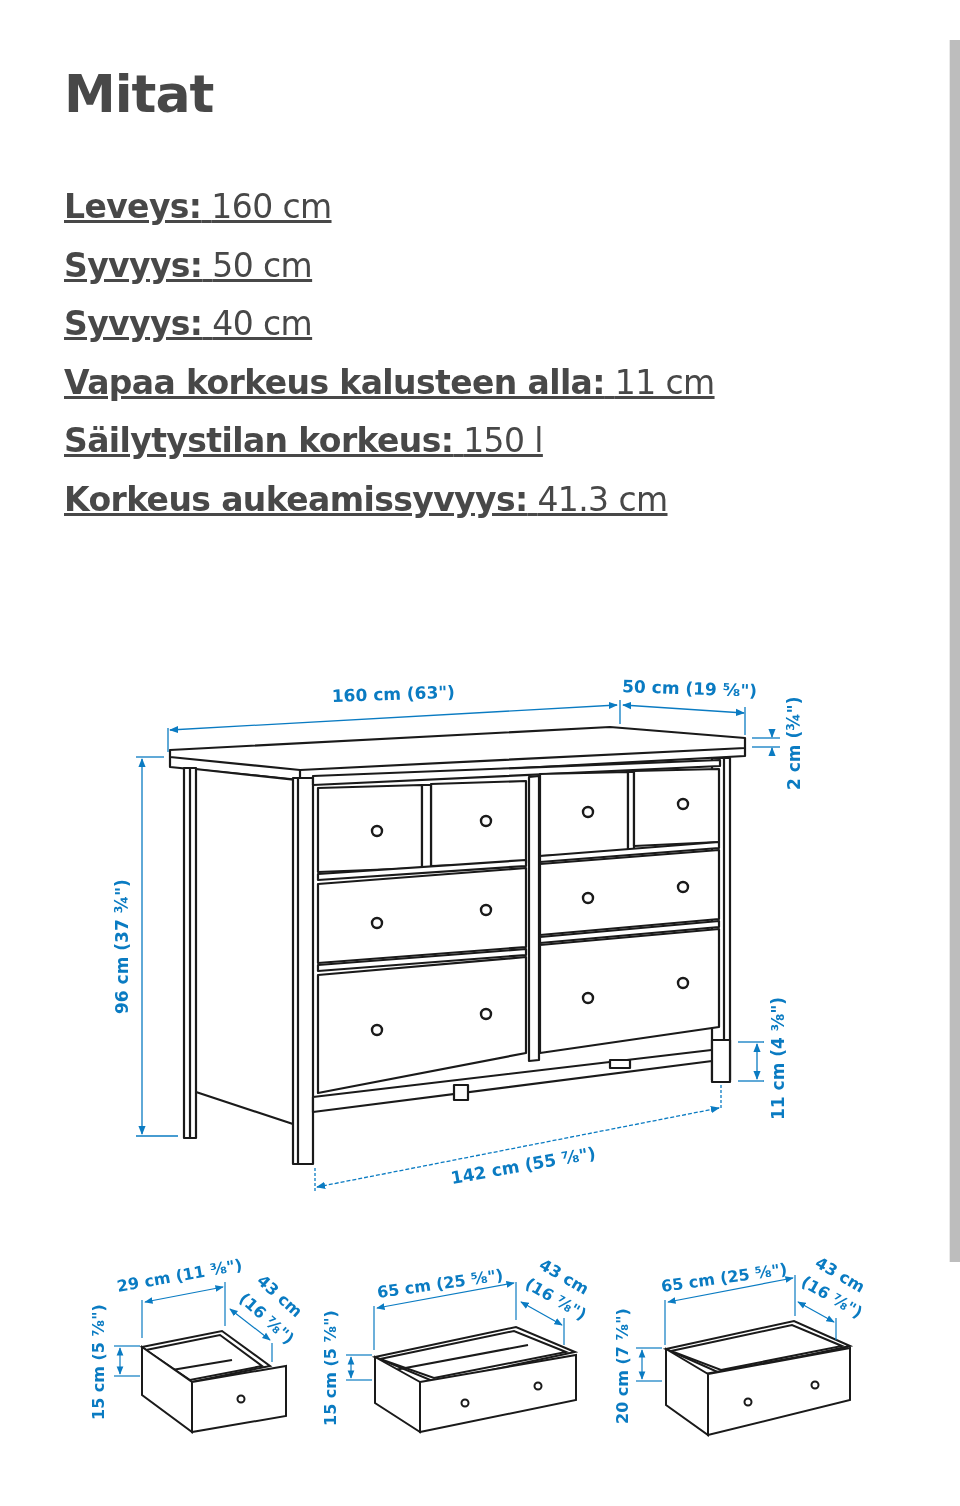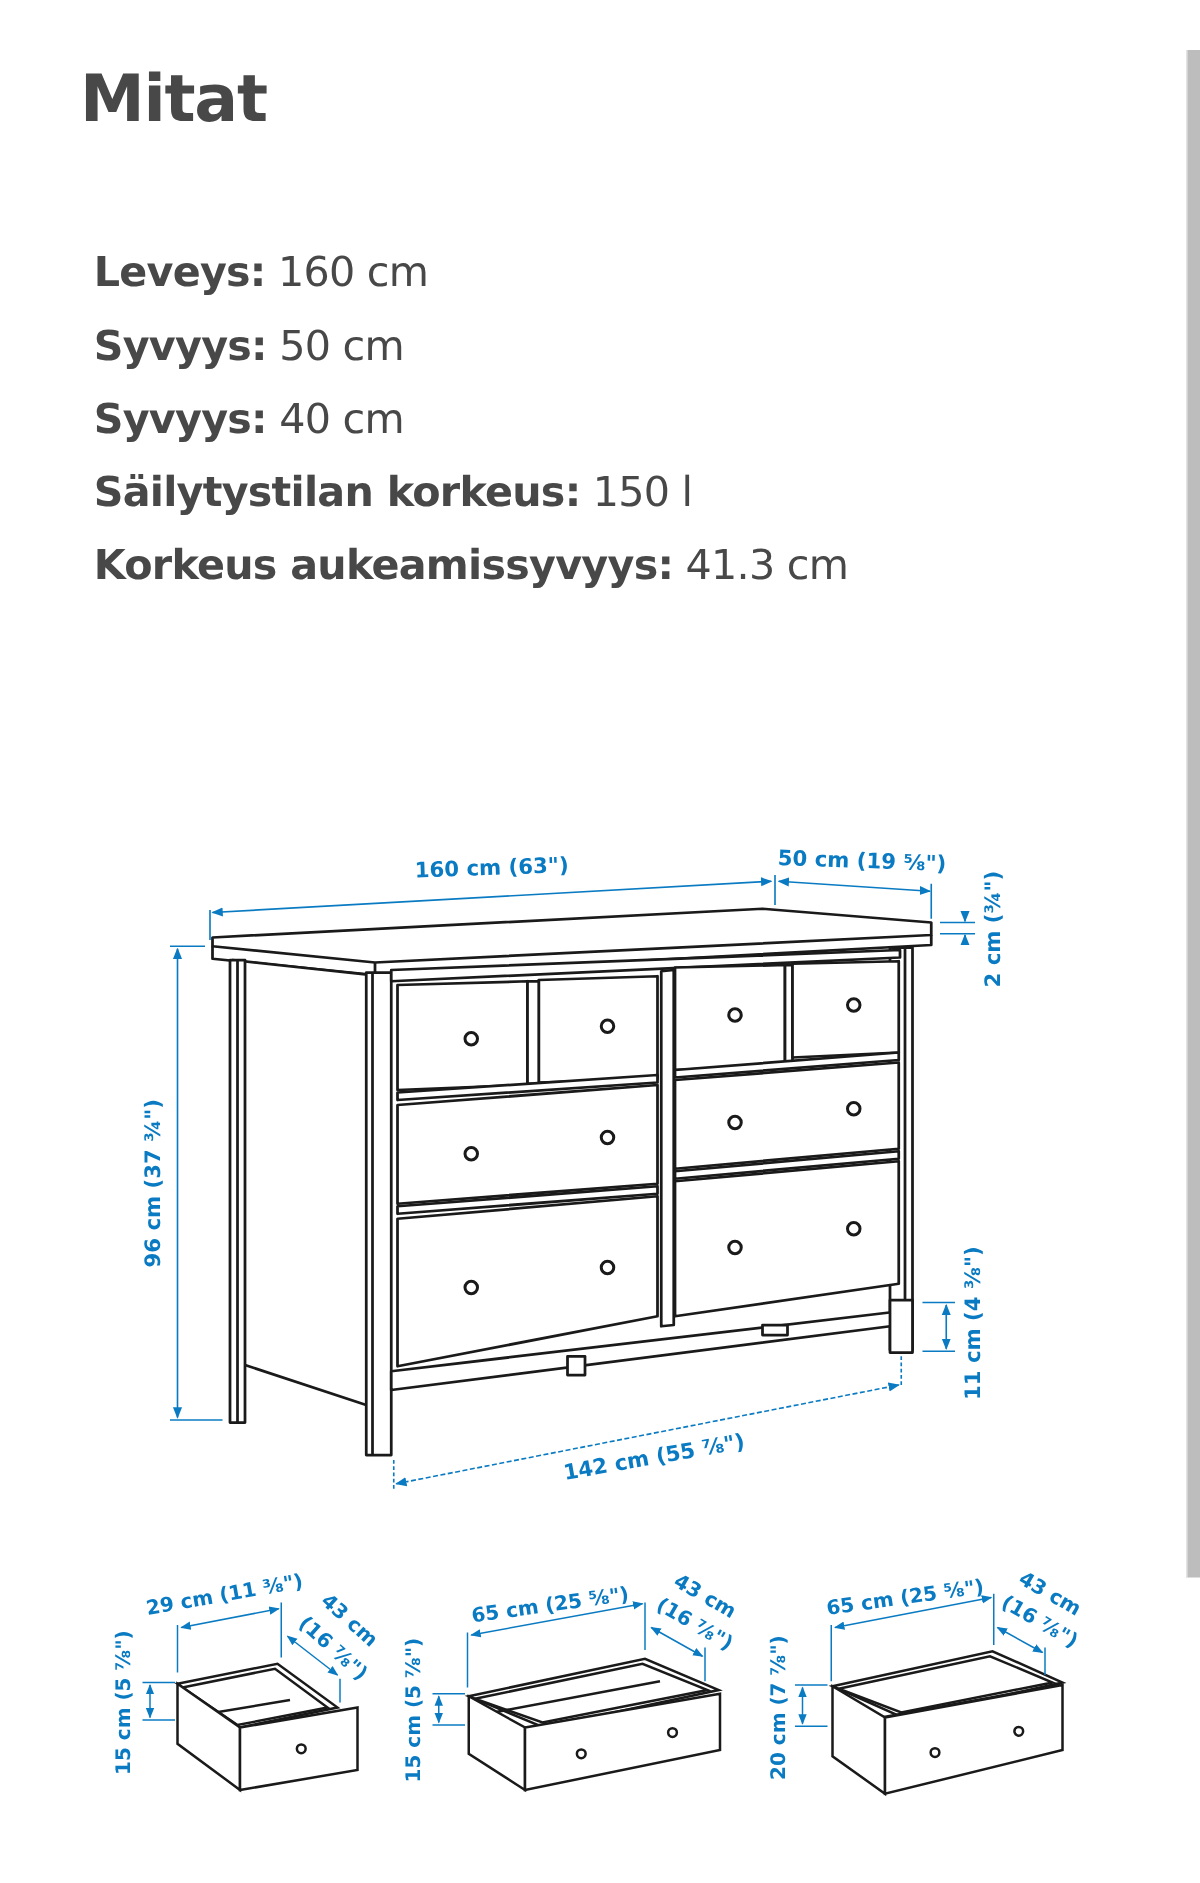--- a/index.html
+++ b/index.html
@@ -1,38 +1,39 @@
 <!DOCTYPE html>
 <html><head>
   <meta charset="utf-8">
   <style>
     html, body { margin: 0; padding: 0; background: #ffffff; }
     body { width: 960px; height: 1506px; position: relative; overflow: hidden;
            font-family: "DejaVu Sans", "Liberation Sans", sans-serif; color: #484848; }
-    .title { position: absolute; left: 64px; top: 52px; margin: 0; font-size: 52px;
+    .title { position: absolute; left: 64px; top: 66px; margin: 0; font-size: 52px;
              font-weight: bold; letter-spacing: -1px; color: #484848; line-height: 1.1; }
-    .specs { position: absolute; left: 64px; top: 178px; margin: 11px; padding: 0; list-style: none; }
+    .specs { position: absolute; left: 64px; top: 178px; margin: 0; padding: 0; list-style: none; text-decoration: underline; }
     .spec-row { font-size: 33px; line-height: 58.5px; white-space: nowrap; letter-spacing: -0.6px; }
     .spec-label { font-weight: bold; color: #484848; }
     .spec-value { color: #484848; }
     .diagram { position: absolute; left: 0; top: 640px; width: 940px; height: 866px; }
     .dim { fill: #0a7bc2; font-family: "DejaVu Sans", sans-serif; font-weight: bold; font-size: 17px; }
     .dim-sm { fill: #0a7bc2; font-family: "DejaVu Sans", sans-serif; font-weight: bold; font-size: 16px; }
     .scrollbar { position: absolute; left: 949px; top: 40px; width: 11px; height: 1222px;
                  background: #bdbdbd; border-left: 1px solid #eaeaea; }
   </style>
 </head>
 <body>
 
 <h1 class="title">Mitat</h1>
 
 <ul class="specs">
   <li class="spec-row"><span class="spec-label">Leveys:</span> <span class="spec-value">160 cm</span></li>
   <li class="spec-row"><span class="spec-label">Syvyys:</span> <span class="spec-value">50 cm</span></li>
   <li class="spec-row"><span class="spec-label">Syvyys:</span> <span class="spec-value">40 cm</span></li>
+  <li class="spec-row"><span class="spec-label">Vapaa korkeus kalusteen alla:</span> <span class="spec-value">11 cm</span></li>
   <li class="spec-row"><span class="spec-label">Säilytystilan korkeus:</span> <span class="spec-value">150 l</span></li>
   <li class="spec-row"><span class="spec-label">Korkeus aukeamissyvyys:</span> <span class="spec-value">41.3 cm</span></li>
 </ul>
 
 <svg class="diagram" viewBox="0 640 940 866" width="940" height="866">
   <defs>
     <marker id="arr" viewBox="0 0 10 10" refX="9" refY="5" markerWidth="7" markerHeight="7" orient="auto-start-reverse">
       <path d="M0,1 L10,5 L0,9 z" fill="#0a7bc2"></path>
     </marker>
   </defs>

